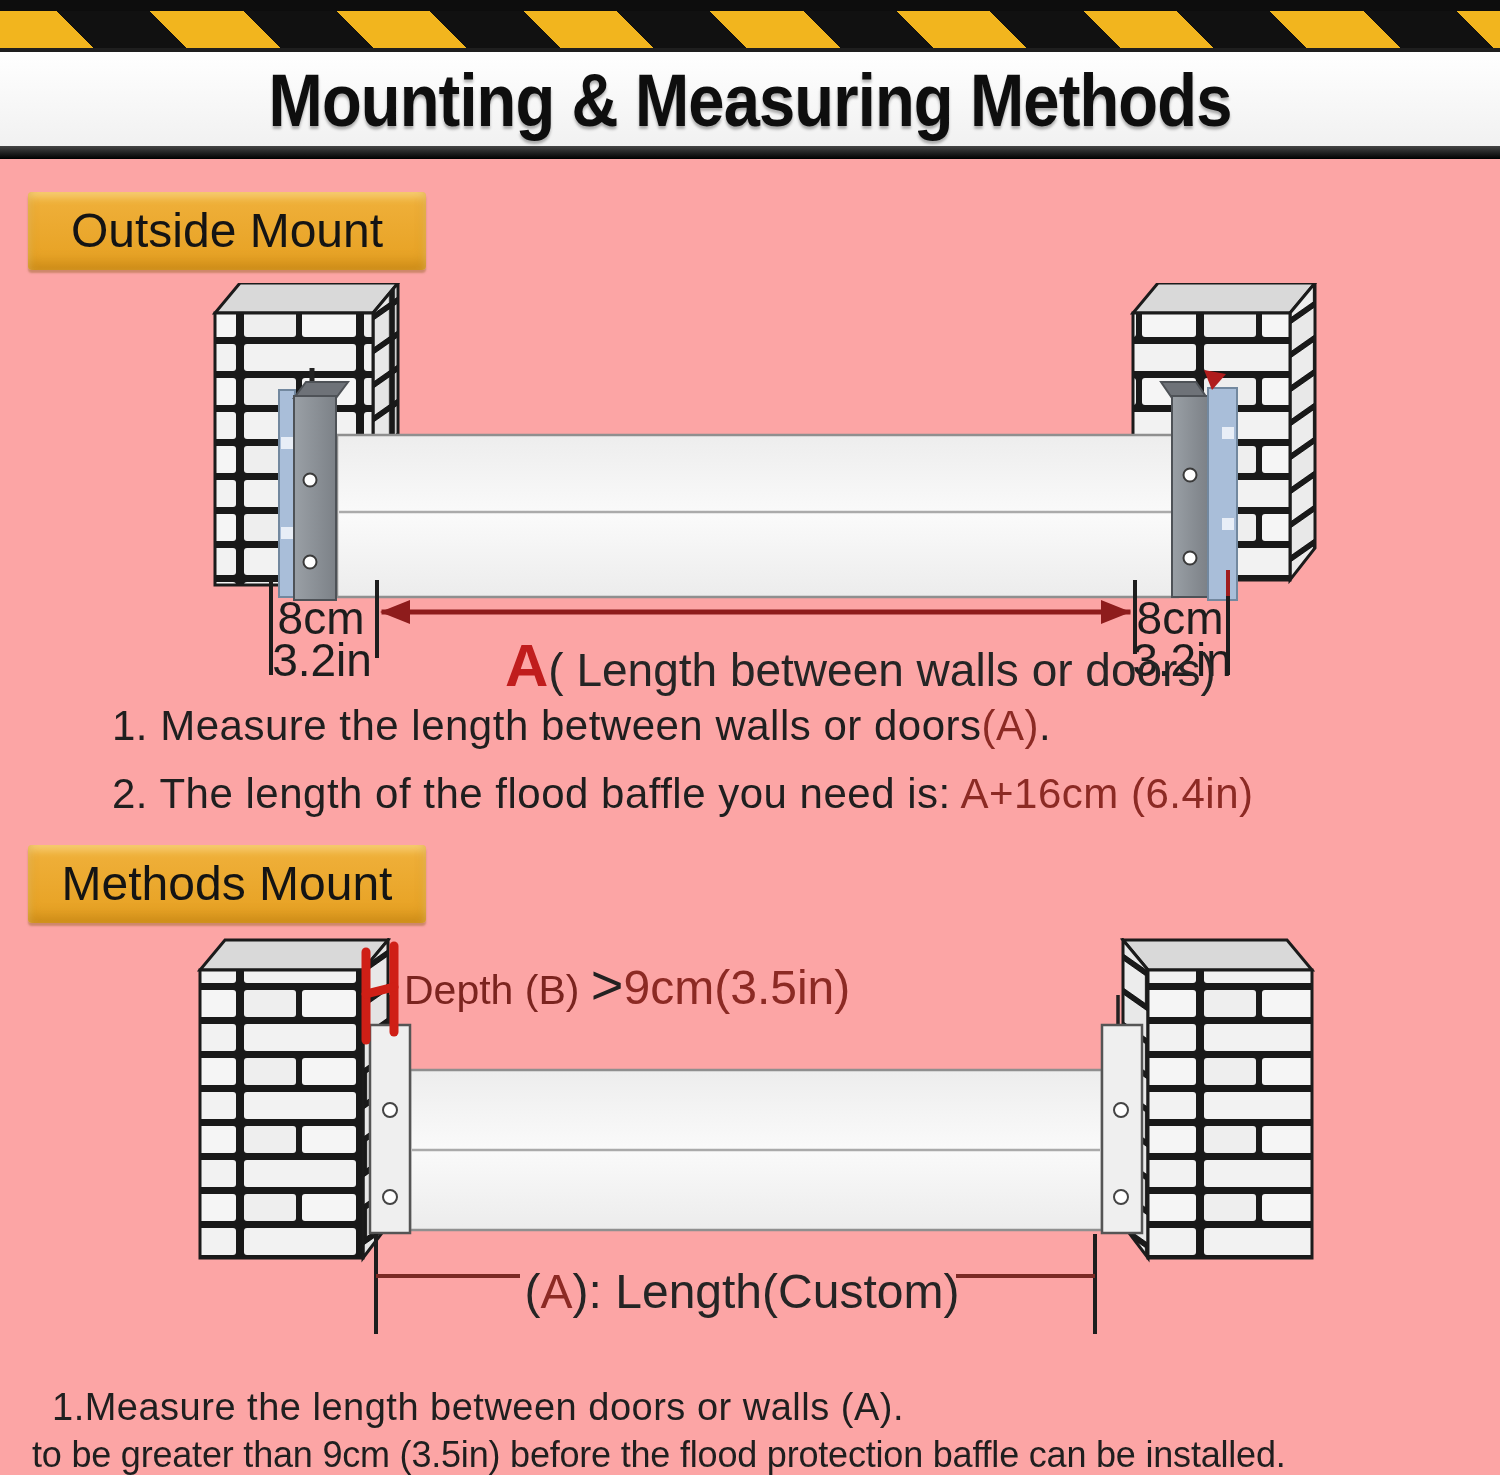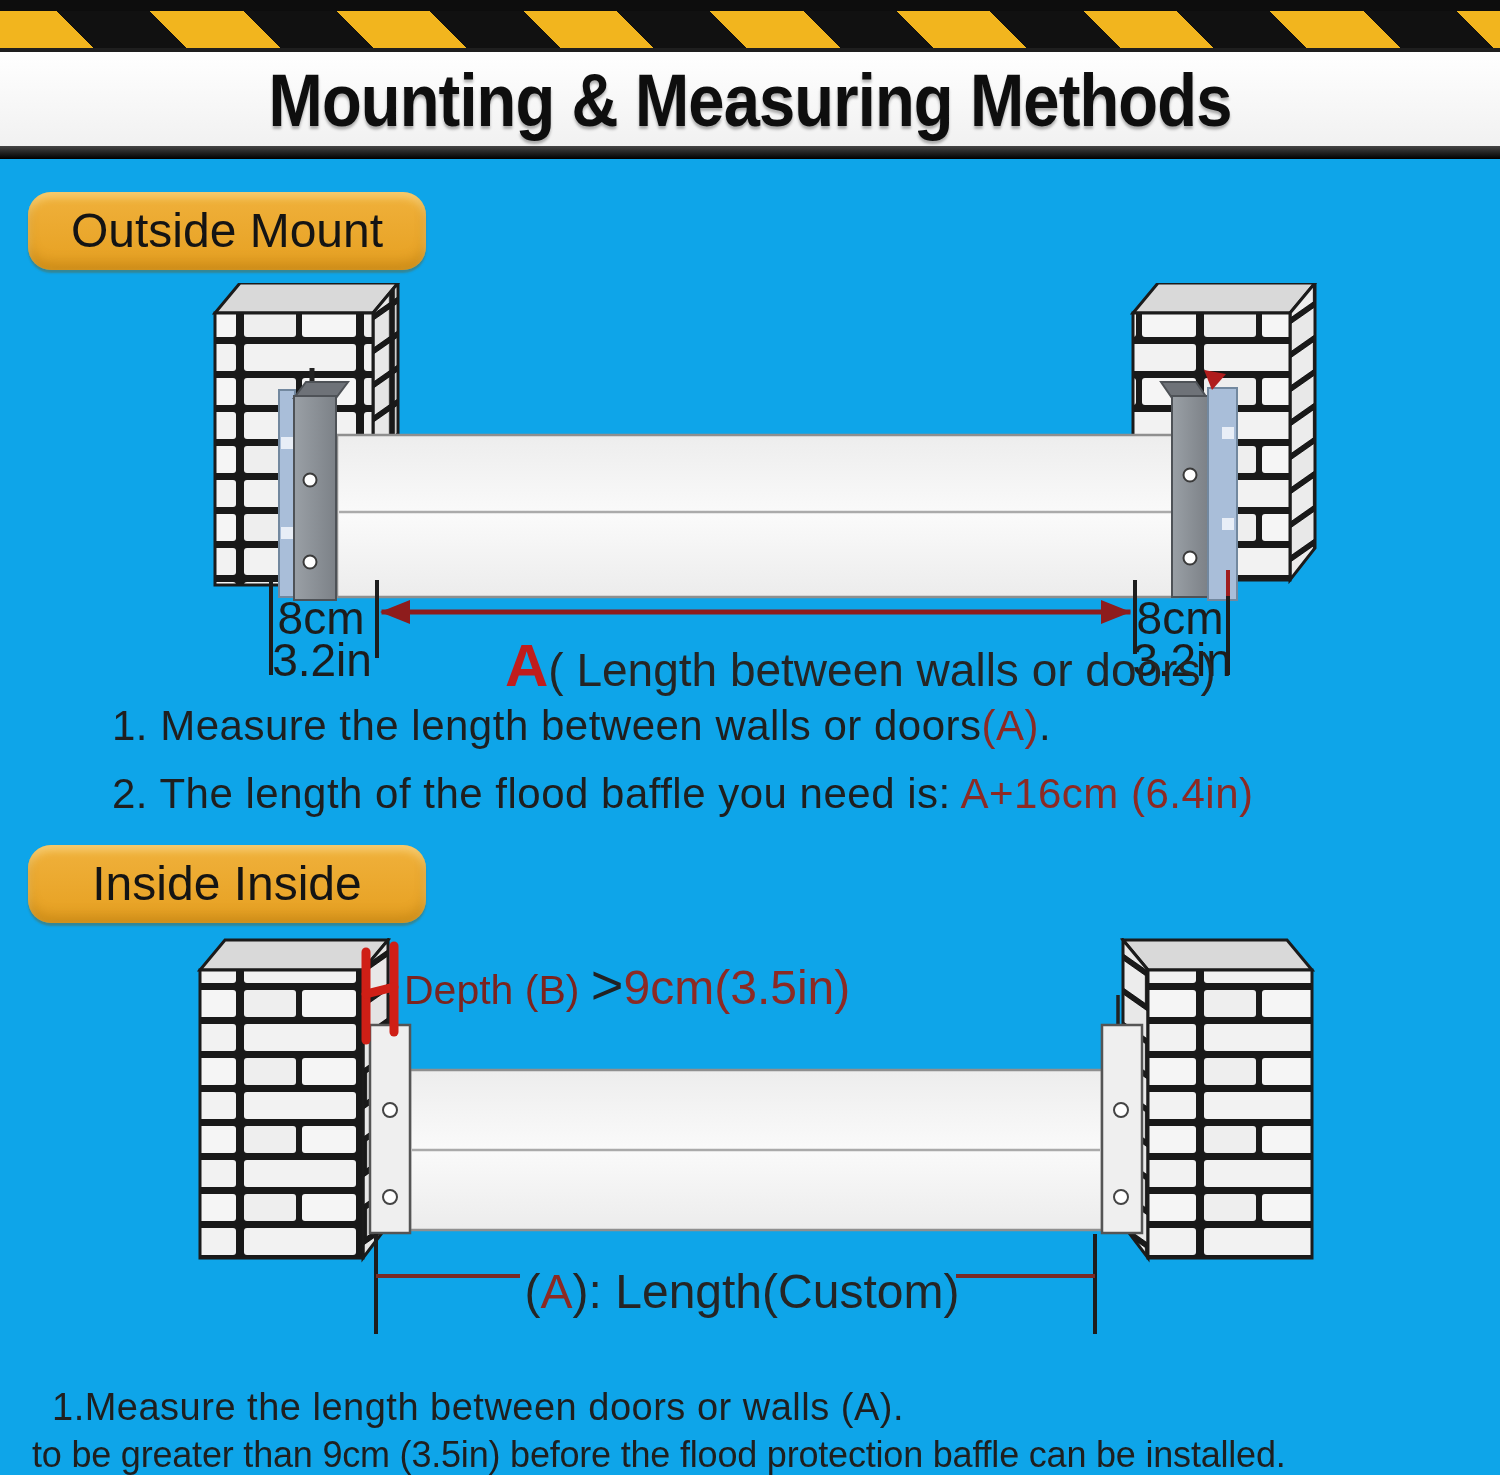--- a/index.html
+++ b/index.html
@@ -1,34 +1,34 @@
 <!DOCTYPE html>
 <html><head>
 <meta charset="utf-8">
 <style>
   html,body{margin:0;padding:0;background:#ffffff;}
-  #page{position:relative;width:1500px;height:1475px;background:#0ea5e9;overflow:hidden;
+  #page{position:relative;width:1500px;height:1475px;background:#fca5a5;overflow:hidden;
         font-family:"Liberation Sans", sans-serif;}
 
   
   .tape{position:absolute;left:0;top:0;width:1500px;height:52px;box-sizing:border-box;
         background:repeating-linear-gradient(45deg,#f2b51e 0 66px,#111111 66px 132px);
         border-top:11px solid #0d0d0d;border-bottom:4px solid #1f1f1f;}
   .titleband{position:absolute;left:0;top:52px;width:1500px;height:94px;
         background:linear-gradient(#ffffff,#f1f1f1);}
   .title{position:absolute;left:0;top:58px;width:1500px;text-align:center;
         font-size:74px;font-weight:700;color:#0e0e0e;letter-spacing:-1px;white-space:nowrap;
         transform:scaleX(0.88);transform-origin:center;
         text-shadow:0 3px 3px rgba(0,0,0,0.30);}
   .darkbar{position:absolute;left:0;top:146px;width:1500px;height:13px;
         background:linear-gradient(#454545,#000000);}
 
   
   .badge{position:absolute;left:28px;width:398px;height:78px;line-height:78px;
-        background:linear-gradient(#f0b13c,#e6a021);border-radius:23px;text-align:center;
+        background:linear-gradient(#f0b13c,#e6a021);border-radius:4px;text-align:center;
         font-size:48px;color:#141414;
         box-shadow:0 3px 2px rgba(120,80,0,.35), inset 0 -8px 12px rgba(140,90,0,.28), inset 0 5px 8px rgba(255,235,170,.55);}
   .badge.outside{top:192px;}
   .badge.inside{top:845px;}
 
   
   .diagram{position:absolute;left:0;}
   svg text{font-family:"Liberation Sans", sans-serif;}
 
   
@@ -42,21 +42,21 @@
 <body>
 
 <div id="page">
 
   <div class="tape"></div>
   <div class="titleband"></div>
   <div class="title">Mounting &amp; Measuring Methods</div>
   <div class="darkbar"></div>
 
   <div class="badge outside">Outside Mount</div>
-  <div class="badge inside">Inside Inside</div>
+  <div class="badge inside">Methods Mount</div>
 
   <svg class="diagram" style="top:283px" width="1500" height="422" viewBox="0 283 1500 422">
     <defs>
       <pattern id="brickF1" width="120" height="68" patternUnits="userSpaceOnUse">
         <rect width="120" height="68" fill="#191919"></rect>
         <rect x="4" y="4" width="112" height="27" rx="3" fill="#f2f2f2"></rect>
         <rect x="4" y="38" width="52" height="27" rx="3" fill="#eeeeee"></rect>
         <rect x="62" y="38" width="54" height="27" rx="3" fill="#f5f5f5"></rect>
       </pattern>
       <pattern id="brickSR1" width="56" height="68" patternUnits="userSpaceOnUse" patternTransform="skewY(-35)">

